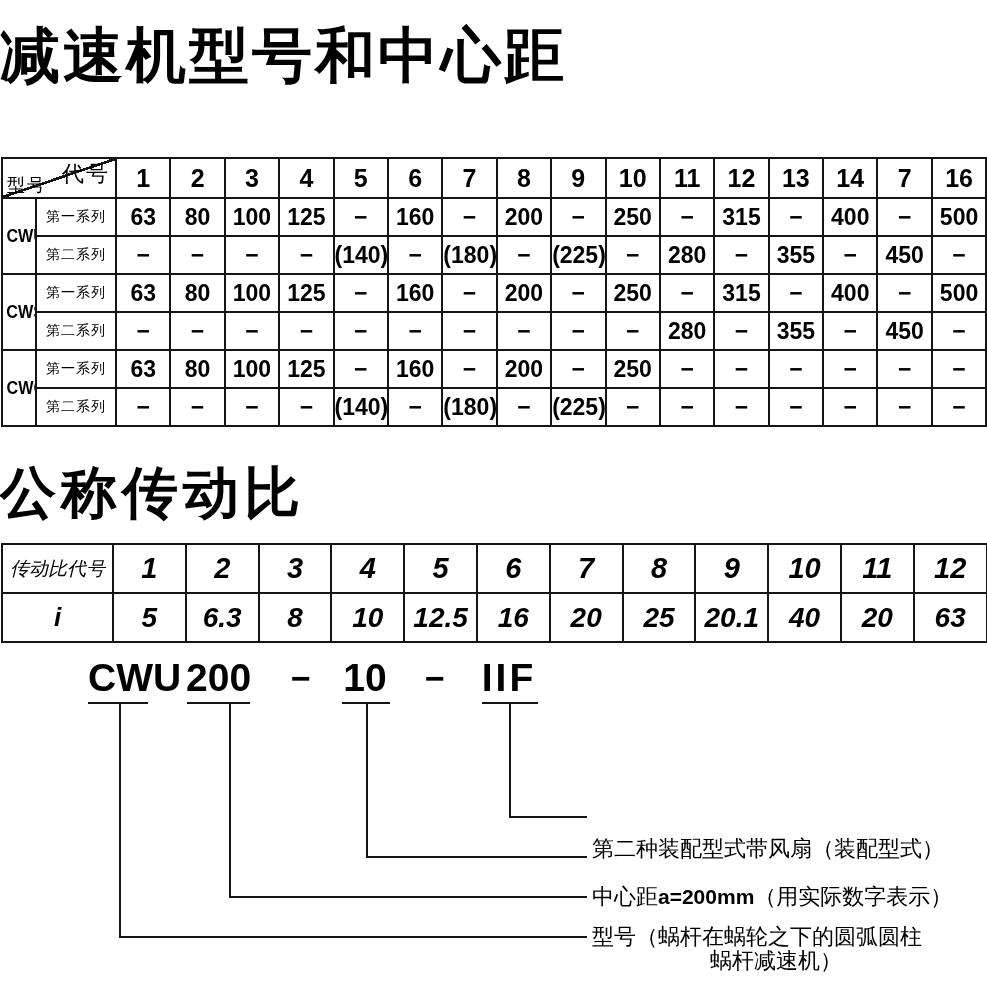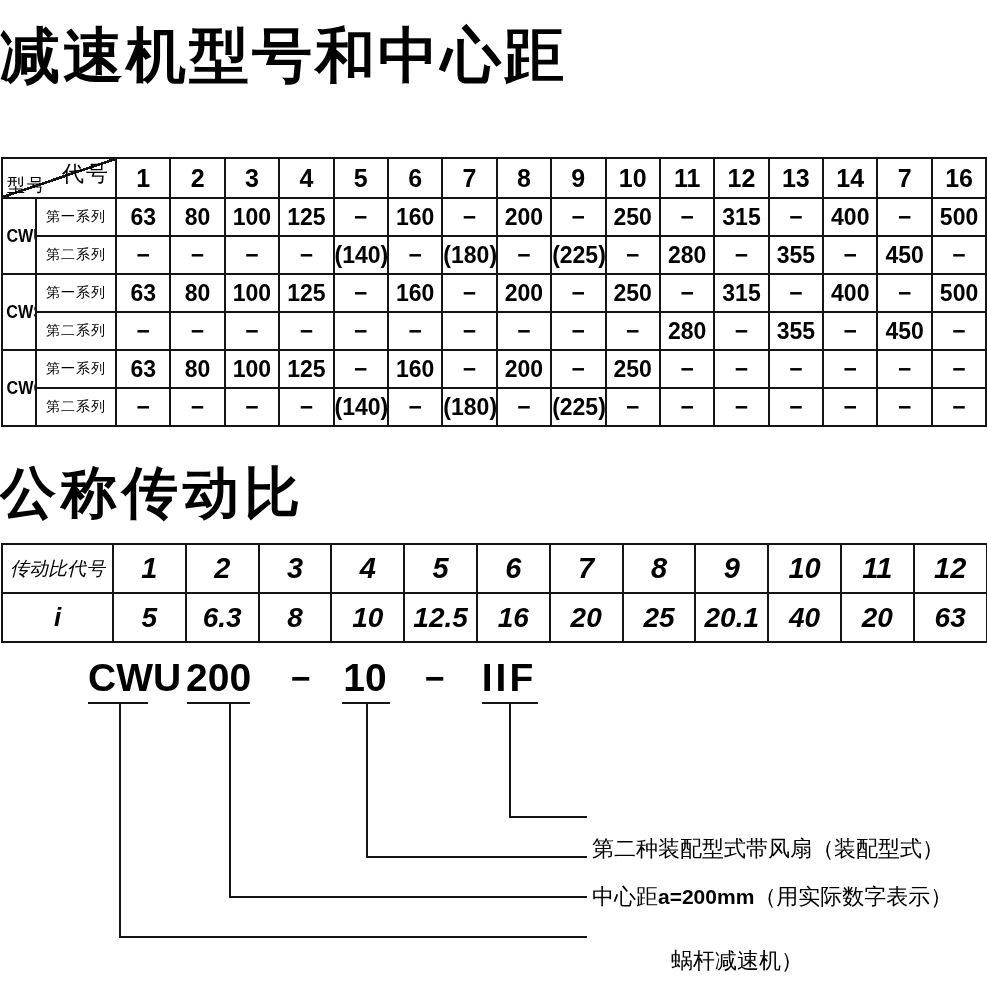--- a/index.html
+++ b/index.html
@@ -68,21 +68,21 @@
   .h2{left:366px;width:221px;top:856px;}
   .h3{left:509px;width:78px;top:816px;}
 
   
   .callout{position:absolute;left:592px;font-size:22px;white-space:nowrap;
            font-family:"Liberation Serif",serif;line-height:26px;}
   .c0{top:836px;}
   .c1{top:844px;}
   .c2{top:884px;}
   .c3{top:924px;}
-  .c3b{position:absolute;left:671px;top:948px;font-size:22px;line-height:26px;
+  .c3b{position:absolute;left:710px;top:948px;font-size:22px;line-height:26px;
        font-family:Liberation Serif, serif;white-space:nowrap;}
   .code{font-family:"Liberation Sans",sans-serif;font-weight:bold;font-size:21px;}
 </style>
 </head>
 <body>
 
 <div class="page">
 
   <div class="title title1">减速机型号和中心距</div>
 
@@ -297,15 +297,16 @@
   <div class="ln vline v2"></div>
   <div class="ln vline v3"></div>
 
   <div class="ln hline h0"></div>
   <div class="ln hline h1"></div>
   <div class="ln hline h2"></div>
   <div class="ln hline h3"></div>
 
   <div class="callout c0"><span>第二种装配型式带风扇（装配型式）</span><span class="code"></span><span></span></div>
   <div class="callout c2"><span>中心距</span><span class="code">a=200mm</span><span>（用实际数字表示）</span></div>
+  <div class="callout c3"><span>型号（蜗杆在蜗轮之下的圆弧圆柱</span></div>
   <div class="c3b">蜗杆减速机）</div>
 
 </div>
 
 </body></html>

